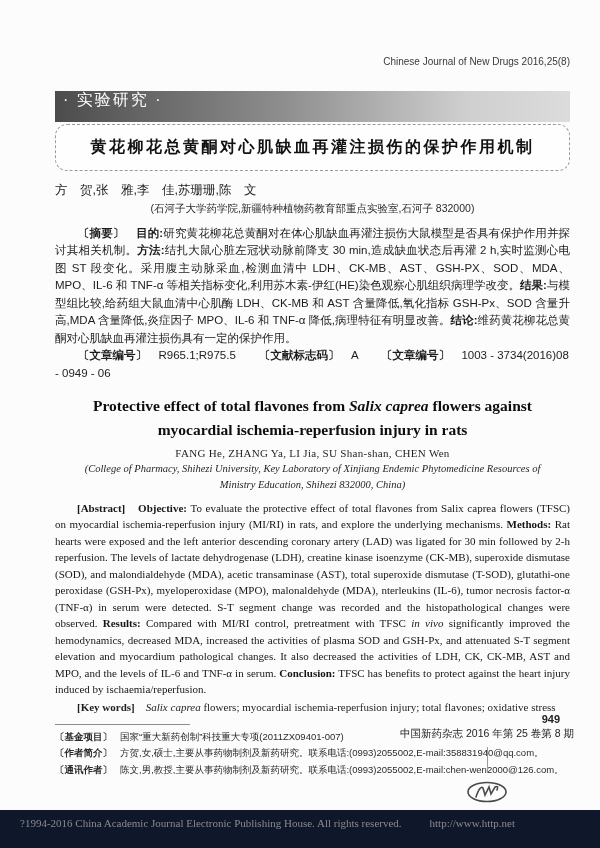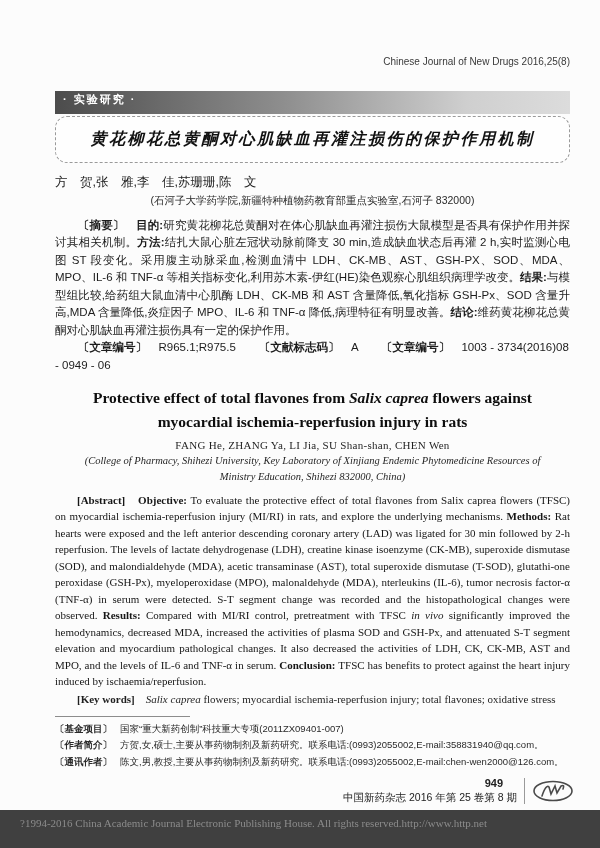--- a/index.html
+++ b/index.html
@@ -17,38 +17,37 @@
 
   .journal-header {
     text-align:right;
     font-size:10px;
     color:#3a3a3a;
     font-family:"Liberation Sans", sans-serif;
     margin-bottom:24px;
   }
 
   .section-banner {
-    height:23px;
+    height:31px;
     line-height:17px;
     background:linear-gradient(to right, #4c4c4c 0%, #8f8f8f 45%, #cfcfcf 80%, #dcdcdc 100%);
     color:#ffffff;
-    font-size:11px;
-    font-weight:bold;
+    font-size:16px;
+    font-weight:normal;
     letter-spacing:2px;
     padding-left:8px;
   }
 
   .title-box {
     margin-top:2px;
     border:1px dashed #9a9a9a;
     border-radius:12px;
     background:#fefefe;
     padding:12px 12px;
     text-align:center;
-    font-style:italic;
   }
   .cn-title {
     font-size:16px;
     font-weight:bold;
     letter-spacing:2.5px;
     color:#111;
   }
 
   .cn-authors {
     margin-top:11px;
@@ -129,34 +128,36 @@
     color:#2a2a2a;
   }
   .fn-label { font-weight:bold; margin-right:8px; }
 
   .journal-info {
     position:absolute;
     right:26px; bottom:44px;
     display:flex;
     align-items:center;
     gap:7px;
+    flex-direction:column;
   }
   .ji-text { text-align:right; font-size:10.5px; color:#222; line-height:1.25; }
   .ji-pagenum { font-size:11px; font-weight:bold; margin-right:14px; }
   .ji-divider { width:1px; height:26px; background:#9a9a9a; }
   .ji-logo svg { display:block; }
 
   .copyright-bar {
     position:absolute;
     left:0; bottom:0;
     width:100%; height:38px;
-    background:#404040;
+    background:#0f172a;
     display:flex;
     align-items:flex-start;
     padding:7px 0 0 20px;
+    gap:28px;
     font-family:"Liberation Serif", serif;
     font-size:11px;
     color:#8b8b8b;
   }
 </style>
 </head>
 <body>
 
 <div class="page">
   <div class="content">

